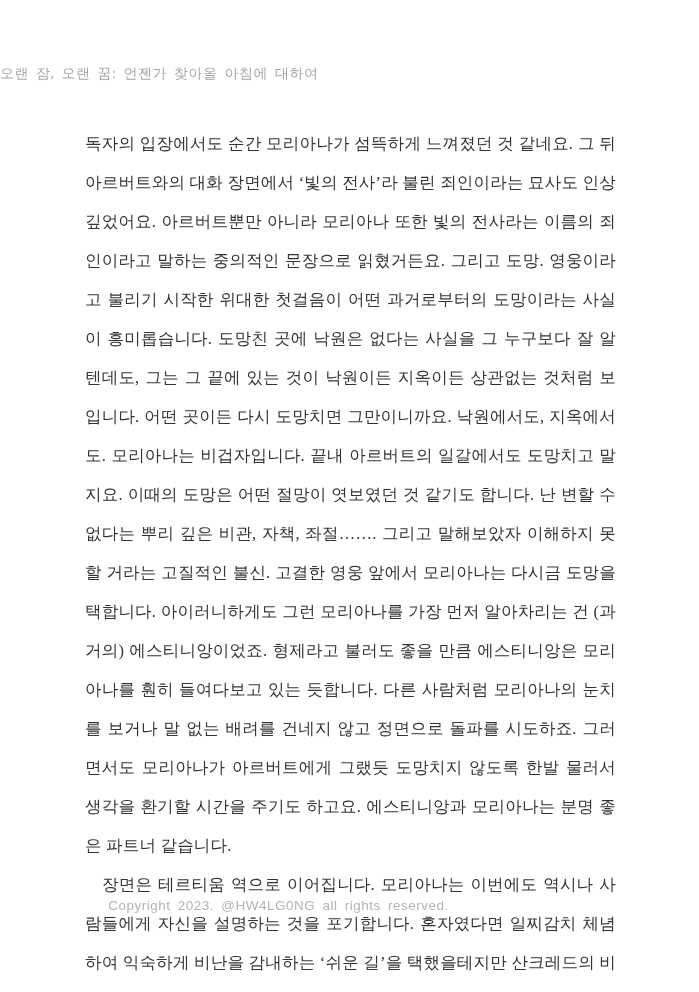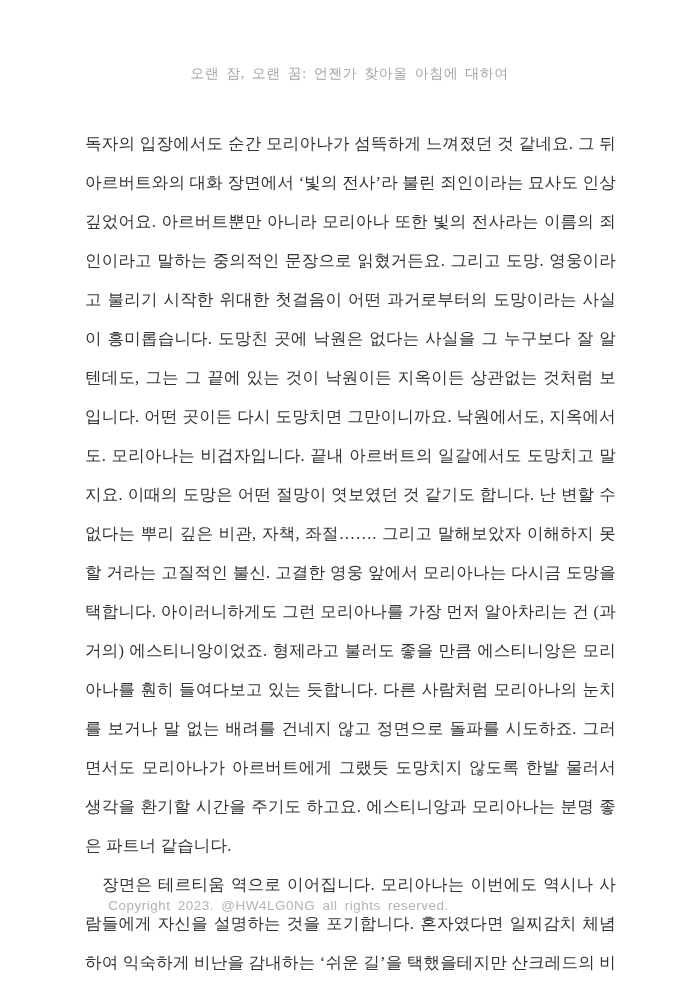--- a/index.html
+++ b/index.html
@@ -13,21 +13,20 @@
       height: 992px;
       background: #ffffff;
       overflow: hidden;
       font-family: "Liberation Serif", "DejaVu Serif", serif;
     }
     .doc-title {
       position: absolute;
       top: 64px;
       left: 0;
       width: 699px;
-      text-align: center;
       color: #a6a6a6;
       font-size: 14px;
       letter-spacing: 0.5px;
       word-spacing: 3px;
       line-height: 20px;
       font-family: Liberation Serif, serif;
     }
     .doc-body {
       position: absolute;
       top: 124px;

